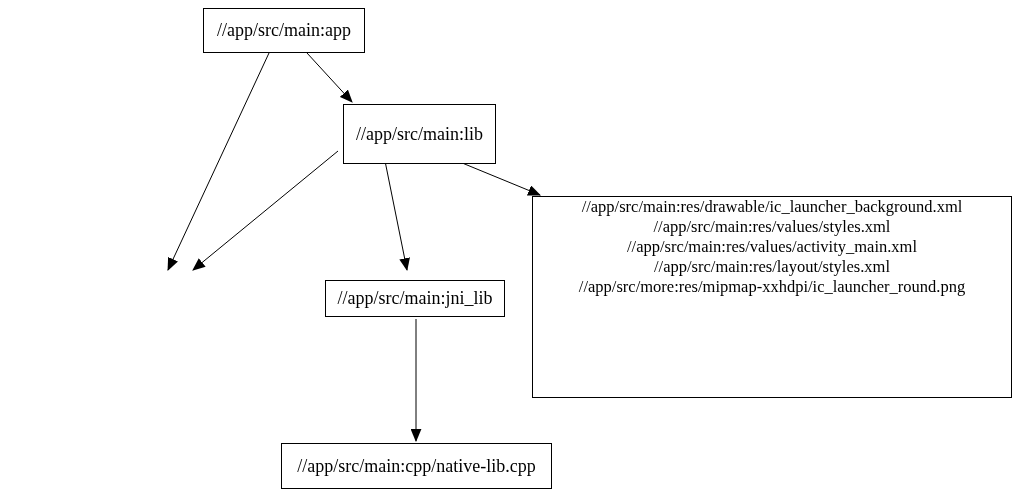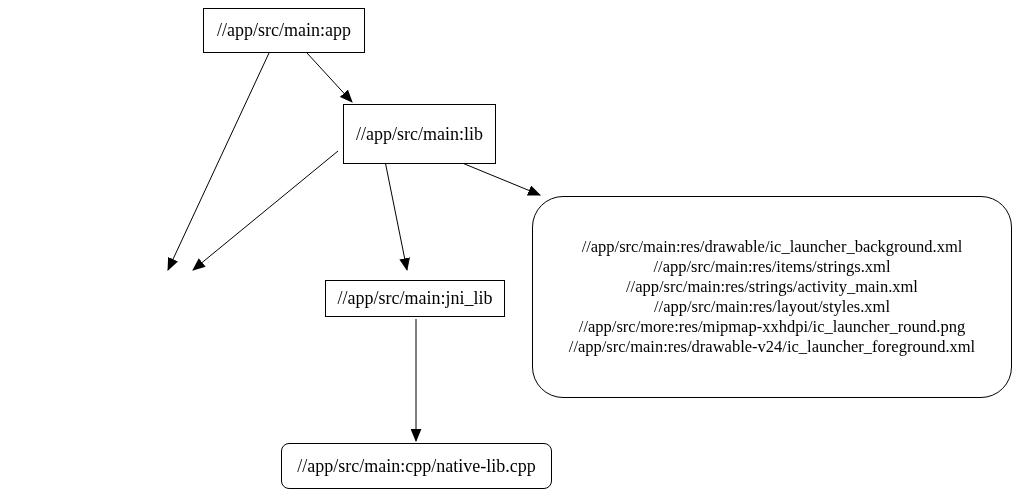--- a/index.html
+++ b/index.html
@@ -32,22 +32,21 @@
     align-items: center;
     justify-content: center;
     font-size: 18px;
     white-space: nowrap;
     text-align: center;
   }
   .node.multiline {
     flex-direction: column;
     font-size: 16.5px;
     line-height: 20px;
-    justify-content: center;
-    border-radius: 31px;
+    justify-content: flex-start;
   }
   .node.multiline .res-line {
     display: block;
   }
 </style>
 </head>
 <body>
 
 <div class="canvas">
 
@@ -73,24 +72,23 @@
     <span>//app/src/main:lib</span>
   </div>
 
 
   <div class="node" style="left:325px; top:280px; width:180px; height:37px;">
     <span>//app/src/main:jni_lib</span>
   </div>
 
   <div class="node multiline" style="left:532px; top:196px; width:480px; height:202px;">
     <span class="res-line">//app/src/main:res/drawable/ic_launcher_background.xml</span>
-    <span class="res-line">//app/src/main:res/items/strings.xml</span>
-    <span class="res-line">//app/src/main:res/strings/activity_main.xml</span>
+    <span class="res-line">//app/src/main:res/values/styles.xml</span>
+    <span class="res-line">//app/src/main:res/values/activity_main.xml</span>
     <span class="res-line">//app/src/main:res/layout/styles.xml</span>
     <span class="res-line">//app/src/more:res/mipmap-xxhdpi/ic_launcher_round.png</span>
-    <span class="res-line">//app/src/main:res/drawable-v24/ic_launcher_foreground.xml</span>
   </div>
 
-  <div class="node" style="left:281px; top:443px; width:271px; height:46px;border-radius:8px;">
+  <div class="node" style="left:281px; top:443px; width:271px; height:46px;">
     <span>//app/src/main:cpp/native-lib.cpp</span>
   </div>
 
 </div>
 
 </body></html>

